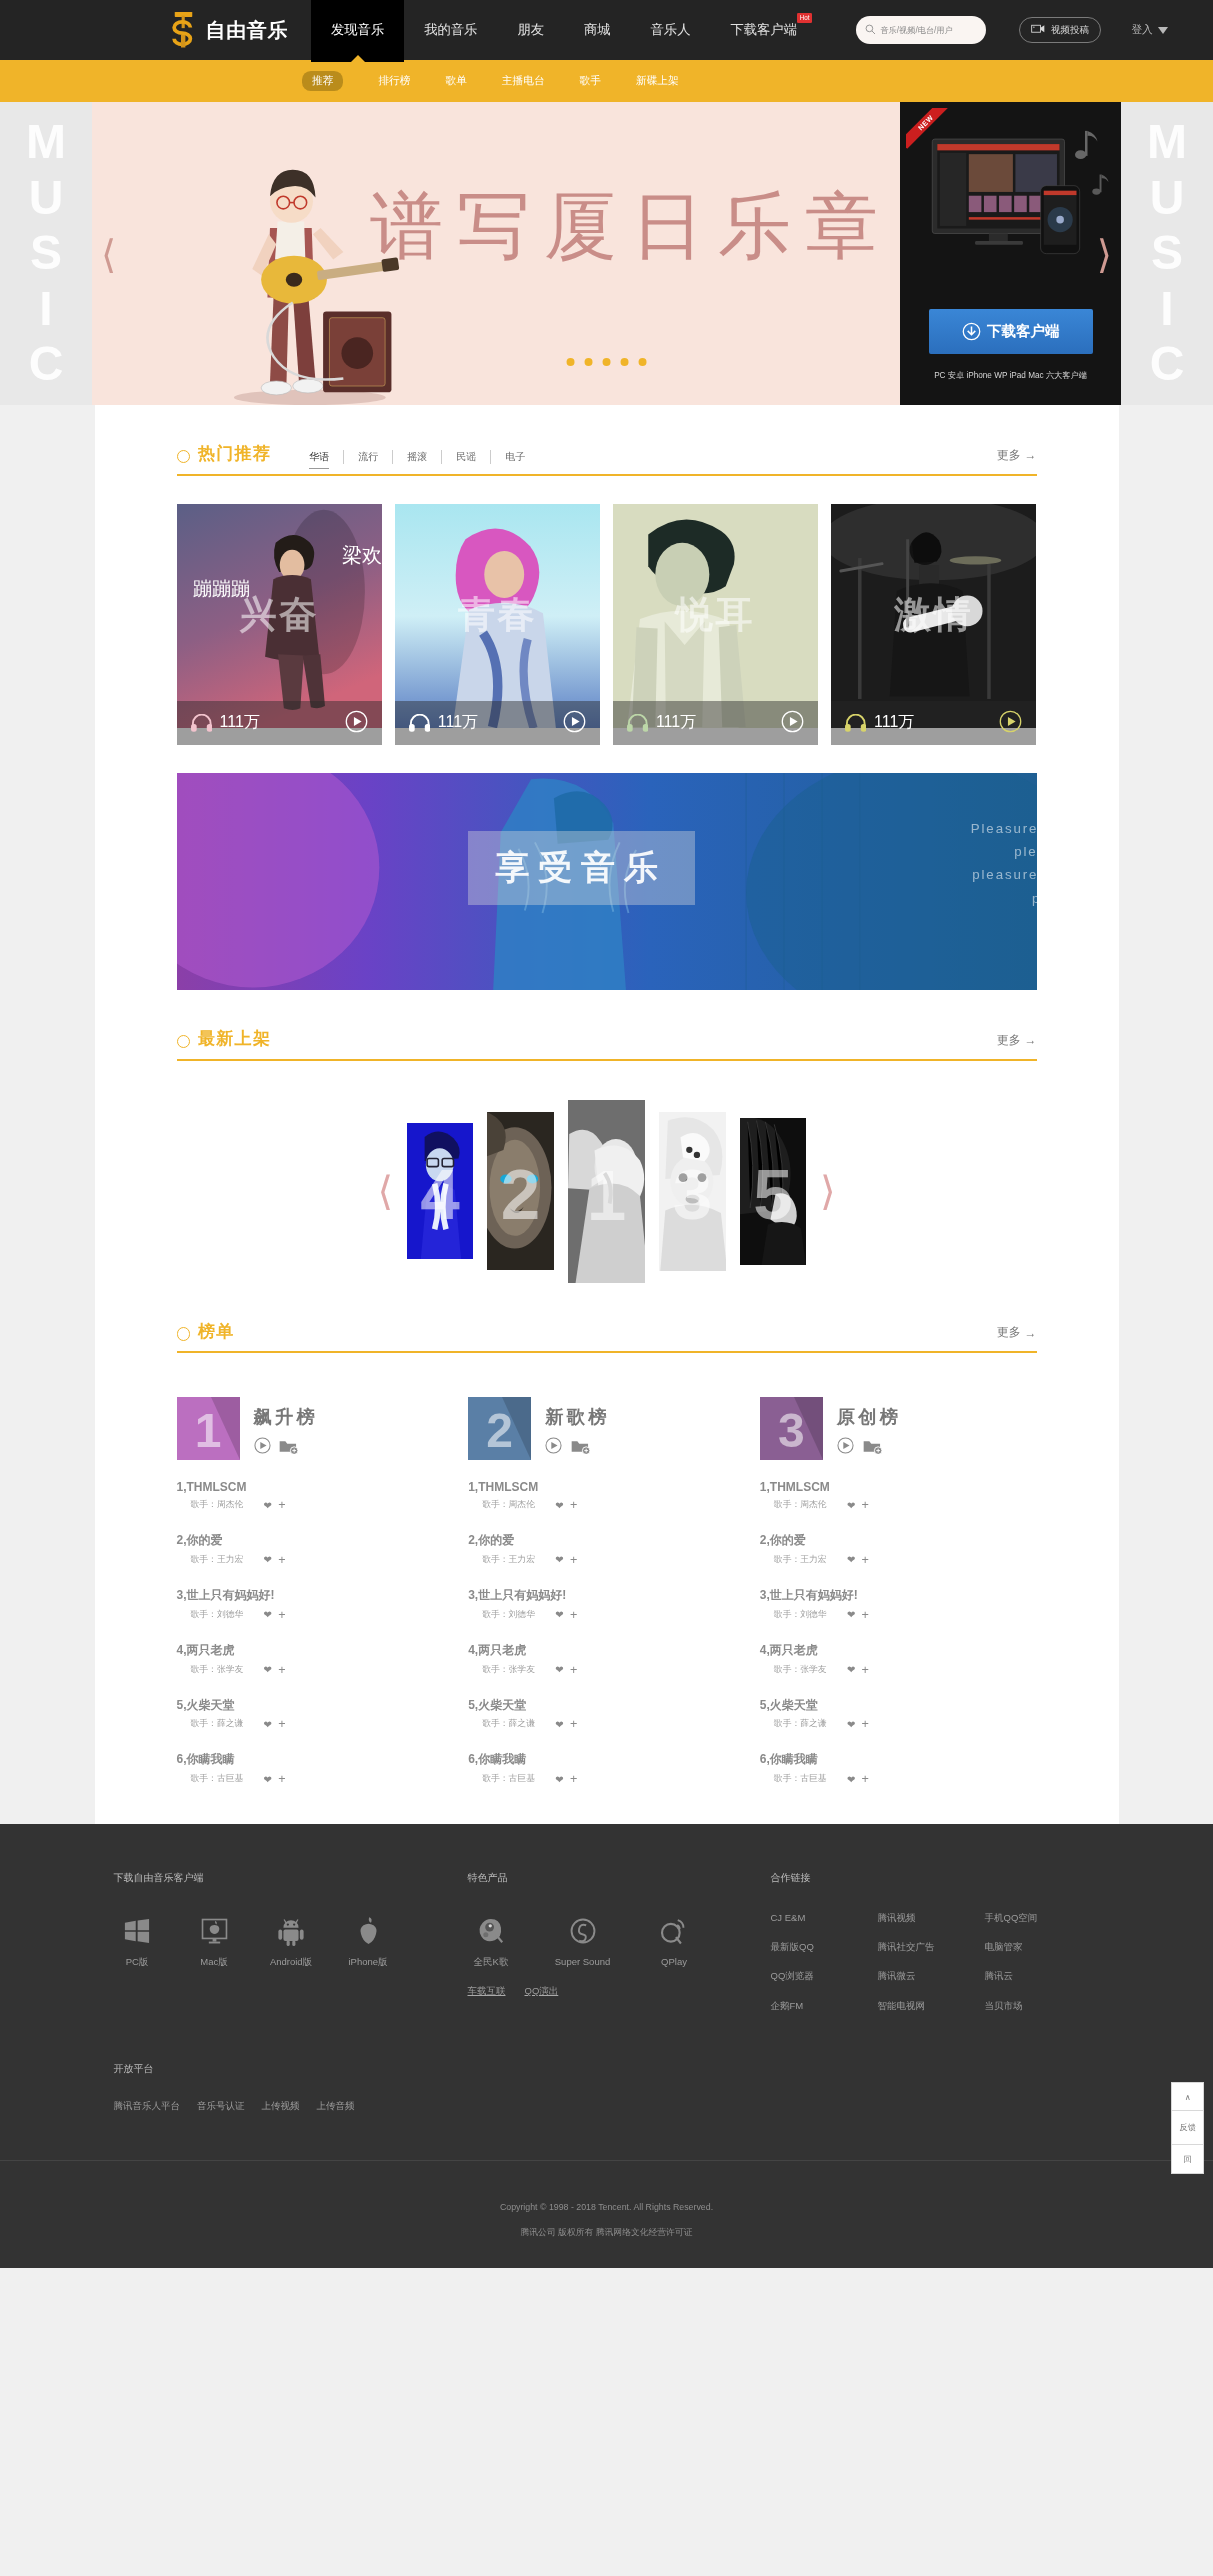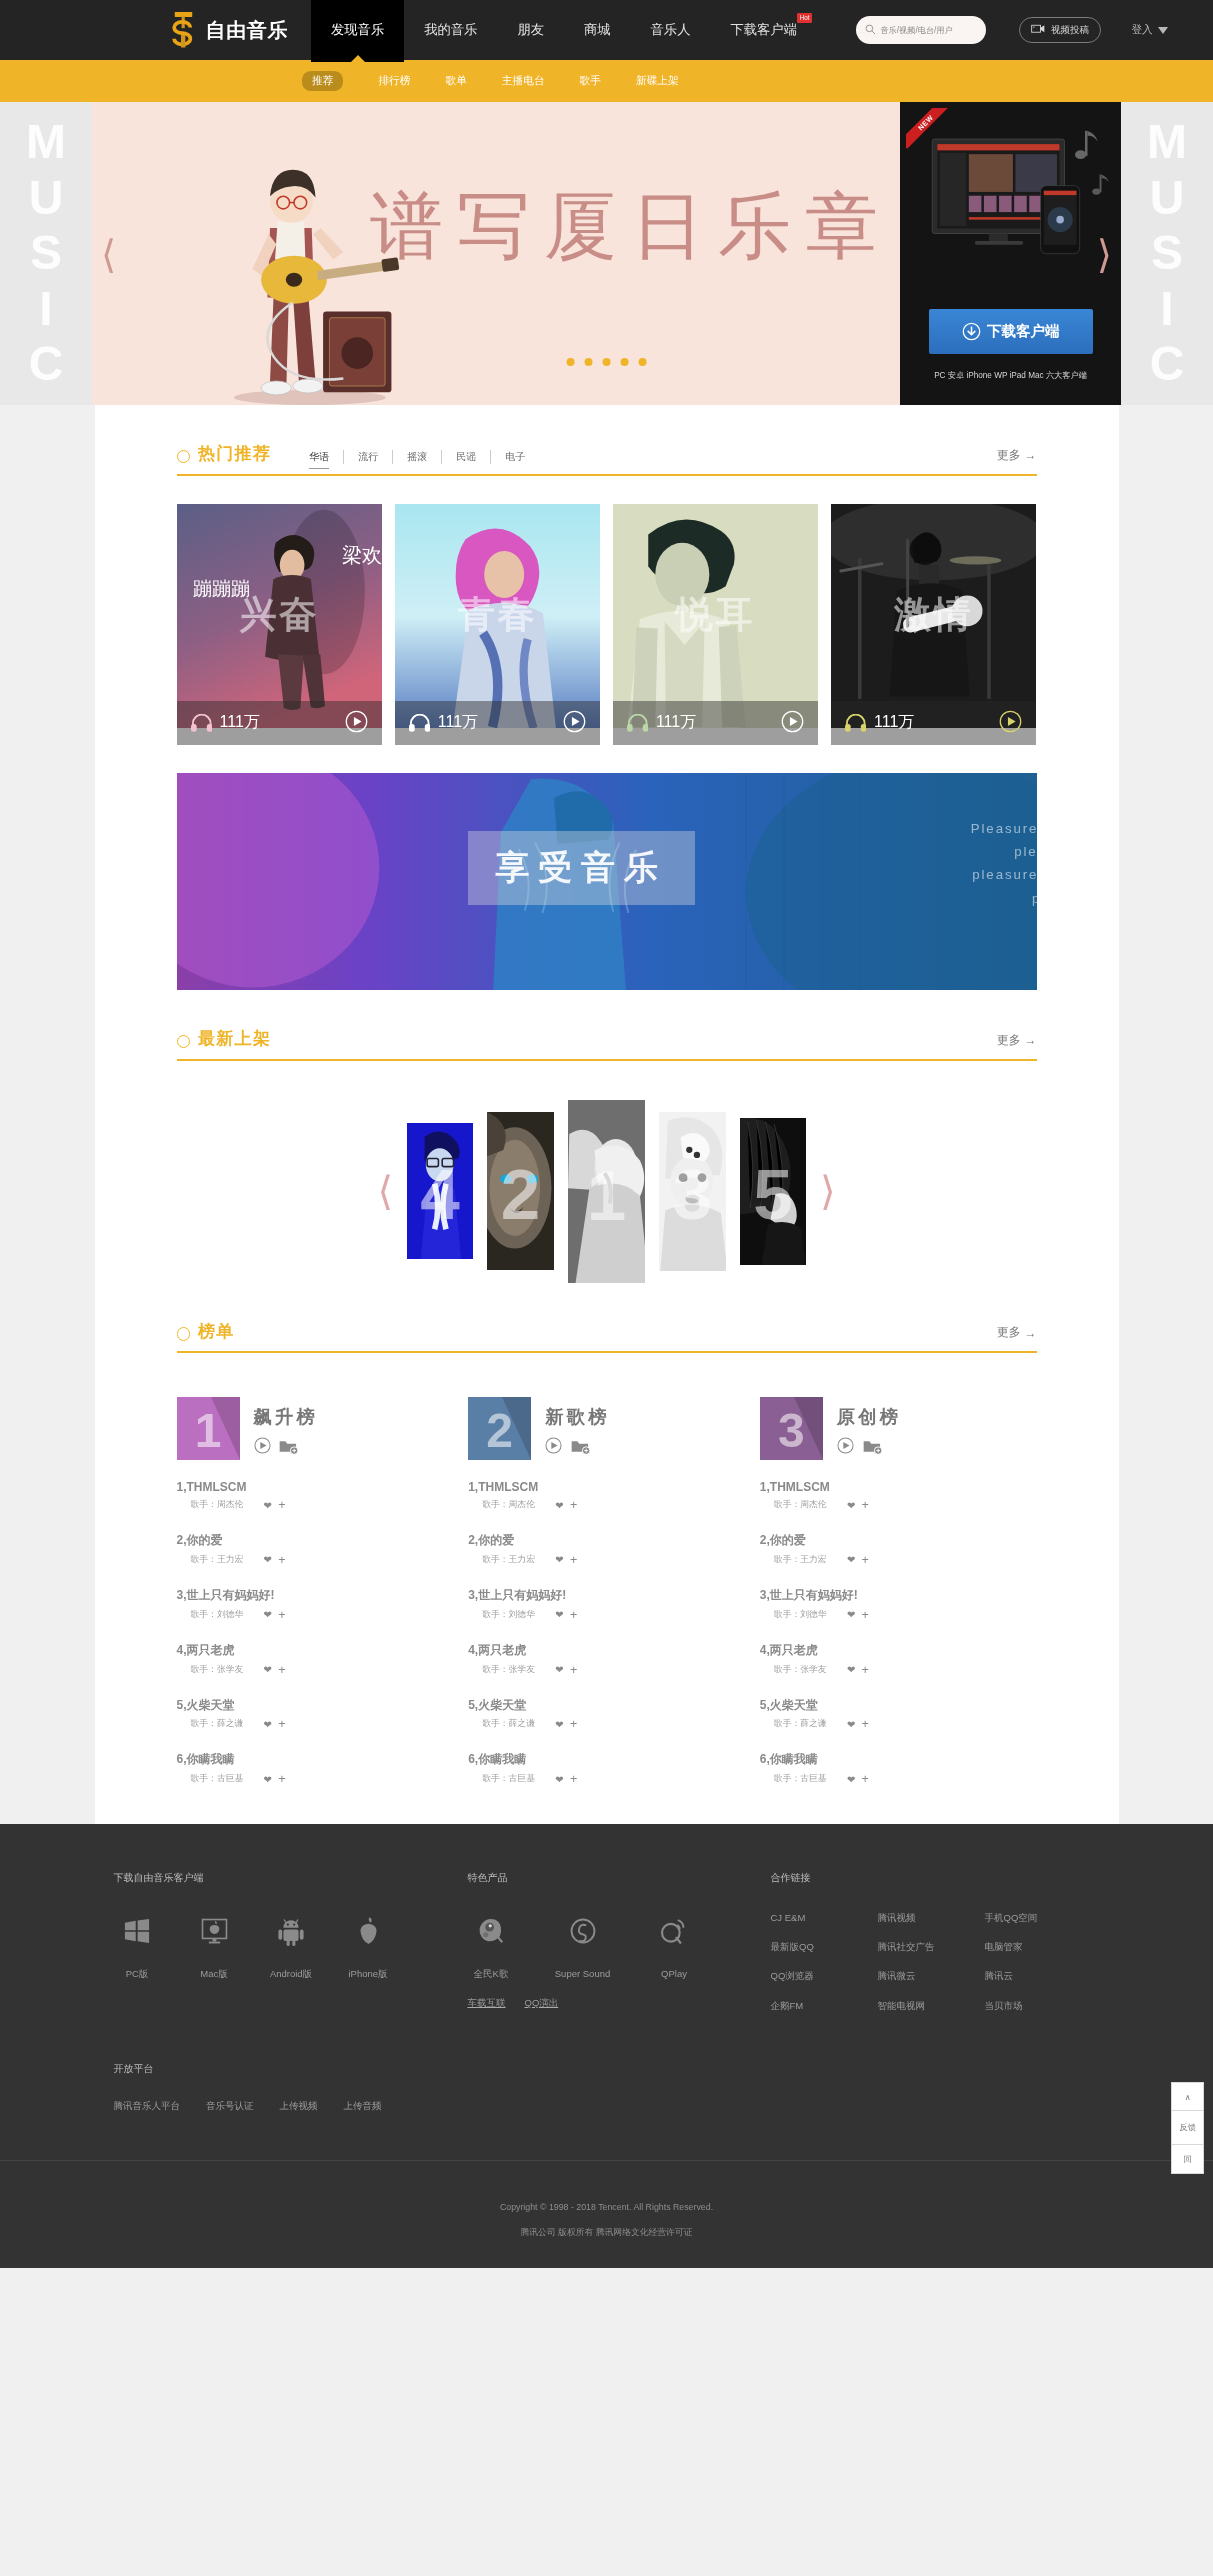--- a/index.html
+++ b/index.html
@@ -160,27 +160,27 @@
   
   .footer { background:#333; padding:47px 0 0; color:#aaa; }
   .foot-inner { width:986px; margin:0 auto; display:flex; }
   .f-col-dl { width:354px; }
   .f-col-prod { width:303px; }
   .f-col-links { flex:1; }
   .f-head { color:#bcbcbc; font-size:10px; margin-bottom:26.5px; }
   .f-icons { display:flex; gap:30px; }
   .f-icon { width:47px; text-align:center; cursor:pointer; }
   .f-icon .glyph { height:39px; display:flex; align-items:center; justify-content:center; }
-  .f-icon .lbl { color:#9c9c9c; font-size:9.5px; margin-top:17px; white-space:nowrap; }
+  .f-icon .lbl { color:#9c9c9c; font-size:9.5px; margin-top:5px; white-space:nowrap; }
   .f-prod-row2 { display:flex; gap:19px; margin-top:16.4px;text-decoration:underline; }
   .f-prod-row2 span { color:#9c9c9c; font-size:9.5px; cursor:pointer; white-space:nowrap; }
   .f-links-grid { display:grid; grid-template-columns:repeat(3,107px); row-gap:16.4px; margin-top:24px; }
   .f-links-grid span { color:#9c9c9c; font-size:9.5px; cursor:pointer; white-space:nowrap; }
   .f-open { width:986px; margin:49px auto 0; }
-  .f-open-links { display:flex; gap:26px; margin-top:24px; }
+  .f-open-links { display:flex; gap:17px; margin-top:24px; }
   .f-open-links span { color:#9c9c9c; font-size:9.5px; cursor:pointer; white-space:nowrap; }
   .f-bottom { margin-top:47px; border-top:0.6px solid #444; padding:26.5px 0 29px; text-align:center; }
   .f-legal { color:#9c9c9c; font-size:8.8px; }
   .f-copy { color:#8e8e8e; font-size:8.8px; margin-top:15px; }
   .f-license { color:#8e8e8e; font-size:8.8px; margin-top:15px; }
 
   
   .sidewidget { position:absolute; right:8.8px; bottom:94px; width:33px; }
   .sw-cell {
     width:33px; height:29px; background:#fff; border:0.6px solid #d8d8d8;

